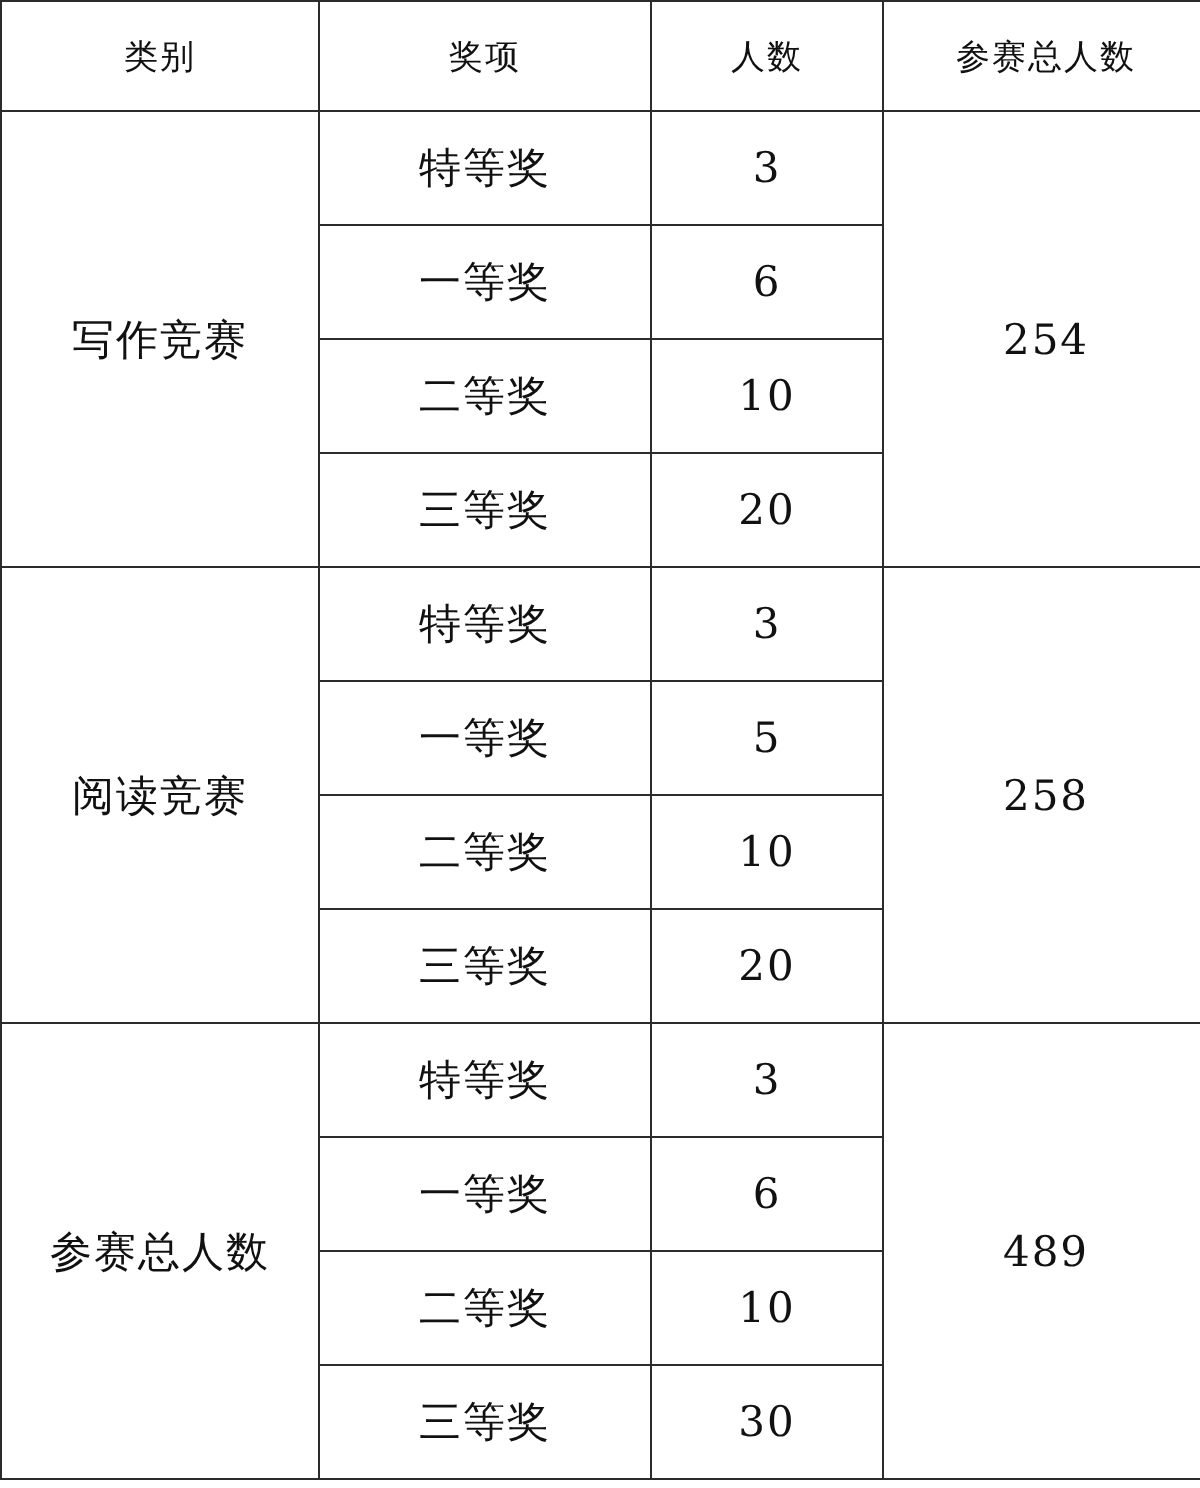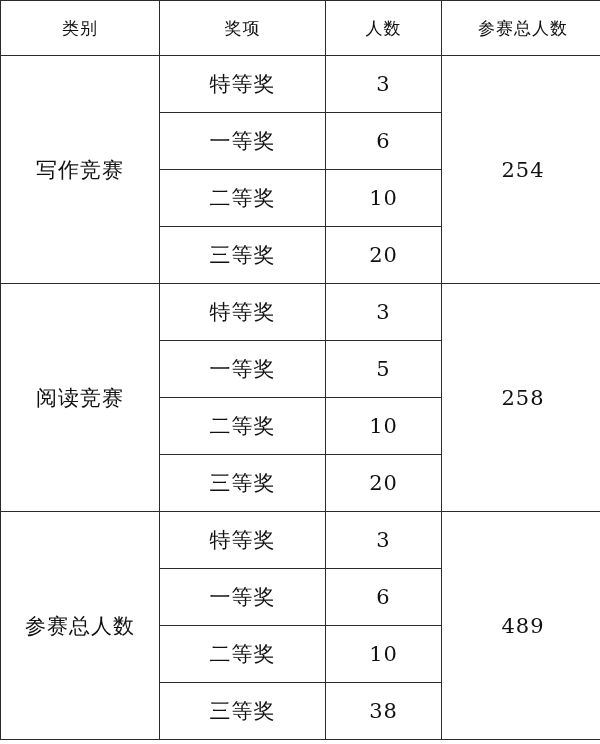--- a/index.html
+++ b/index.html
@@ -117,17 +117,17 @@
       <tr class="body-row">
         <td class="col-award">一等奖</td>
         <td class="col-count num">6</td>
       </tr>
       <tr class="body-row">
         <td class="col-award">二等奖</td>
         <td class="col-count num">10</td>
       </tr>
       <tr class="body-row">
         <td class="col-award">三等奖</td>
-        <td class="col-count num">38</td>
+        <td class="col-count num">30</td>
       </tr>
     </tbody>
   </table>
 </div>
 
 </body></html>

